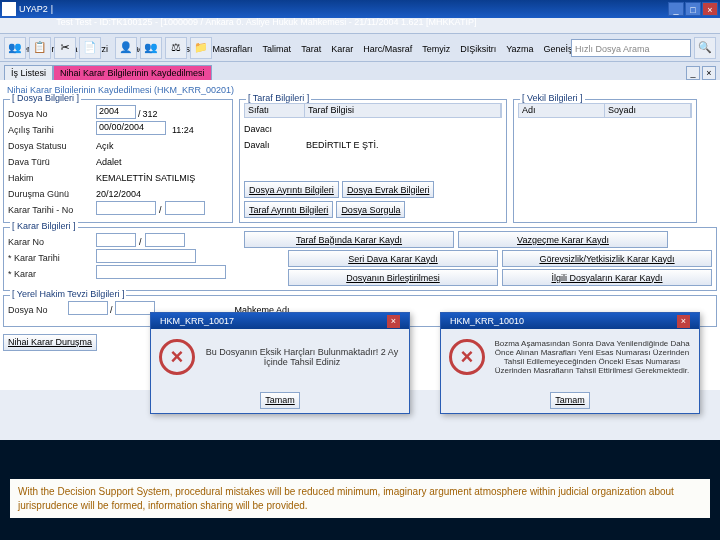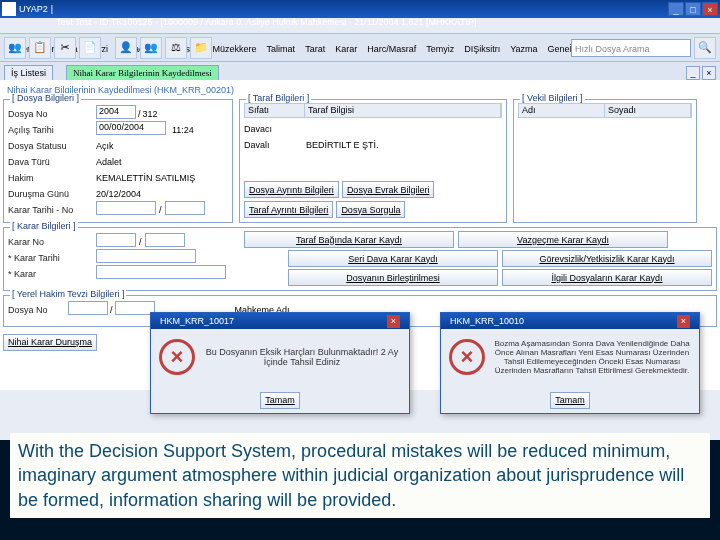--- a/index.html
+++ b/index.html
@@ -9,22 +9,22 @@
 .titlebar .icon { width: 14px; height: 14px; background: #fff; margin-right: 3px; display:inline-block;}
 .titlebar .title { flex: 1; white-space: nowrap; overflow: hidden; margin-top: 26px; }
 .winbtns { display: flex; gap: 1px; }
 .winbtns div { width: 16px; height: 14px; background: #4a7dd4; color: #fff; font-size: 9px; text-align: center; line-height: 14px; border: 1px solid #2a5db4; }
 .menubar { height: 16px; background: #e8edf5; font-size: 9px; display: flex; align-items: center; padding: 0 4px; gap: 2px; border-bottom: 1px solid #aabdd9; }
 .menubar span { padding: 0 4px; cursor: default; margin-top: 47px; }
 .toolbar { height: 28px; background: #dde5f2; display: flex; align-items: center; padding: 2px 4px; gap: 3px; border-bottom: 1px solid #aabdd9; }
 .tbtn { width: 22px; height: 22px; background: #e8edf5; border: 1px solid #b9c9e2; display: flex; align-items: center; justify-content: center; font-size: 11px; }
 .tsearch { margin-left: auto; width: 120px; height: 18px; border: 1px solid #8ba6cc; background: #fff; font-size: 9px; padding: 0 3px; line-height: 18px; color: #888; }
 .tabs { height: 18px; display: flex; align-items: flex-end; padding: 0 4px; font-size: 9px; background: #dde5f2; }
-.tab { padding: 2px 6px; background: #e8edf5; border: 1px solid #8ba6cc; border-bottom: none; margin-right: 13px; }
-.tab.active { background: #86efac; font-family: Liberation Serif, serif; }
+.tab { padding: 2px 6px; background: #e8edf5; border: 1px solid #8ba6cc; border-bottom: none; margin-right: 0; }
+.tab.active { background: #ec4899; }
 .tabclose,.tabmin { margin-left:auto; width:14px; height:14px; border:1px solid #8ba6cc; background:#e8edf5; text-align:center; font-size:9px; line-height:12px;}
 .tabmin{margin-left:2px;}
 .content { height: 310px; background: #fff; padding: 3px; position: relative; }
 .panel-title { font-size: 9px; color: #3b6eb5; margin: 2px 0 4px 4px; }
 .row { display: flex; gap: 6px; }
 .fieldset { border: 1px solid #8ba6cc; padding: 3px 4px 4px 4px; position: relative; margin-bottom: 4px; }
 .fieldset legend, .fieldset .lg { position: absolute; top: -7px; left: 6px; background: #fff; font-size: 9px; color: #1a3d7a; padding: 0 2px; }
 .frow { display: flex; align-items: flex-end; font-size: 9px; margin: 1px 0; height: 15px; }
 .flabel { width: 88px; color: #222; }
 .fval { flex: 1; }
@@ -38,21 +38,21 @@
 .box3 { width: 184px; }
 .thead { display: flex; font-size: 9px; background: #e8edf5; border: 1px solid #b9c9e2; height: 15px; }
 .thead span { flex: 1; padding: 1px 3px; border-right: 1px solid #b9c9e2; }
 .dialog { position: absolute; border: 1px solid #2a5db4; background: #e8edf5; box-shadow: 2px 2px 6px rgba(0,0,0,0.3); }
 .dialog .dtitle { height: 16px; background: linear-gradient(#1a5bc4,#0a3d8f); color: #fff; font-size: 9px; display: flex; align-items: center; padding: 0 9px; }
 .dialog .dtitle .x { margin-left: auto; width: 13px; height: 13px; background: #c04040; color: #fff; text-align: center; line-height: 12px; font-size: 9px; }
 .dialog .dbody { padding: 10px 8px; font-size: 9px; color: #333; text-align: center; display: flex; align-items: center; gap: 8px; }
 .dialog .dicon { width: 36px; height: 36px; border: 3px solid #c04040; border-radius: 50%; color: #c04040; font-size: 22px; line-height: 30px; text-align: center; font-weight: bold; flex-shrink:0;}
 .dialog .dfooter { text-align: center; padding: 4px; }
 .overlay { position: absolute; left: 0; bottom: 0; width: 720px; height: 100px; background: #001428; }
-.caption { position: absolute; left: 10px; bottom: 22px; width: 700px; background: #fcfcf9; padding: 6px 8px; font-size: 18px; line-height: 1.35; color: #0c4a6e; }
+.caption { position: absolute; left: 10px; bottom: 22px; width: 700px; background: #fcfcf9; padding: 6px 8px; font-size: 10px; line-height: 1.35; color: #a16207; }
 </style>
 </head>
 <body>
 
 <div class="app">
 
   <div class="titlebar">
     <span class="icon"></span>
     <span>UYAP2</span>
     <span style="margin:0 3px">|</span>
@@ -62,21 +62,21 @@
       <div>□</div>
       <div style="background:#c04040">×</div>
     </div>
   </div>
 
   <div class="menubar">
     <span>Geler/Giden Evra</span>
     <span>Tevzi</span>
     <span>Davaogla</span>
     <span>Durusma</span>
-    <span>Müzekkere</span>
+    <span>Masrafları</span>
     <span>Talimat</span>
     <span>Tarat</span>
     <span>Karar</span>
     <span>Harc/Masraf</span>
     <span>Temyiz</span>
     <span>DIŞiksitrı</span>
     <span>Yazma</span>
     <span>Geneİşlemler</span>
   </div>
 

